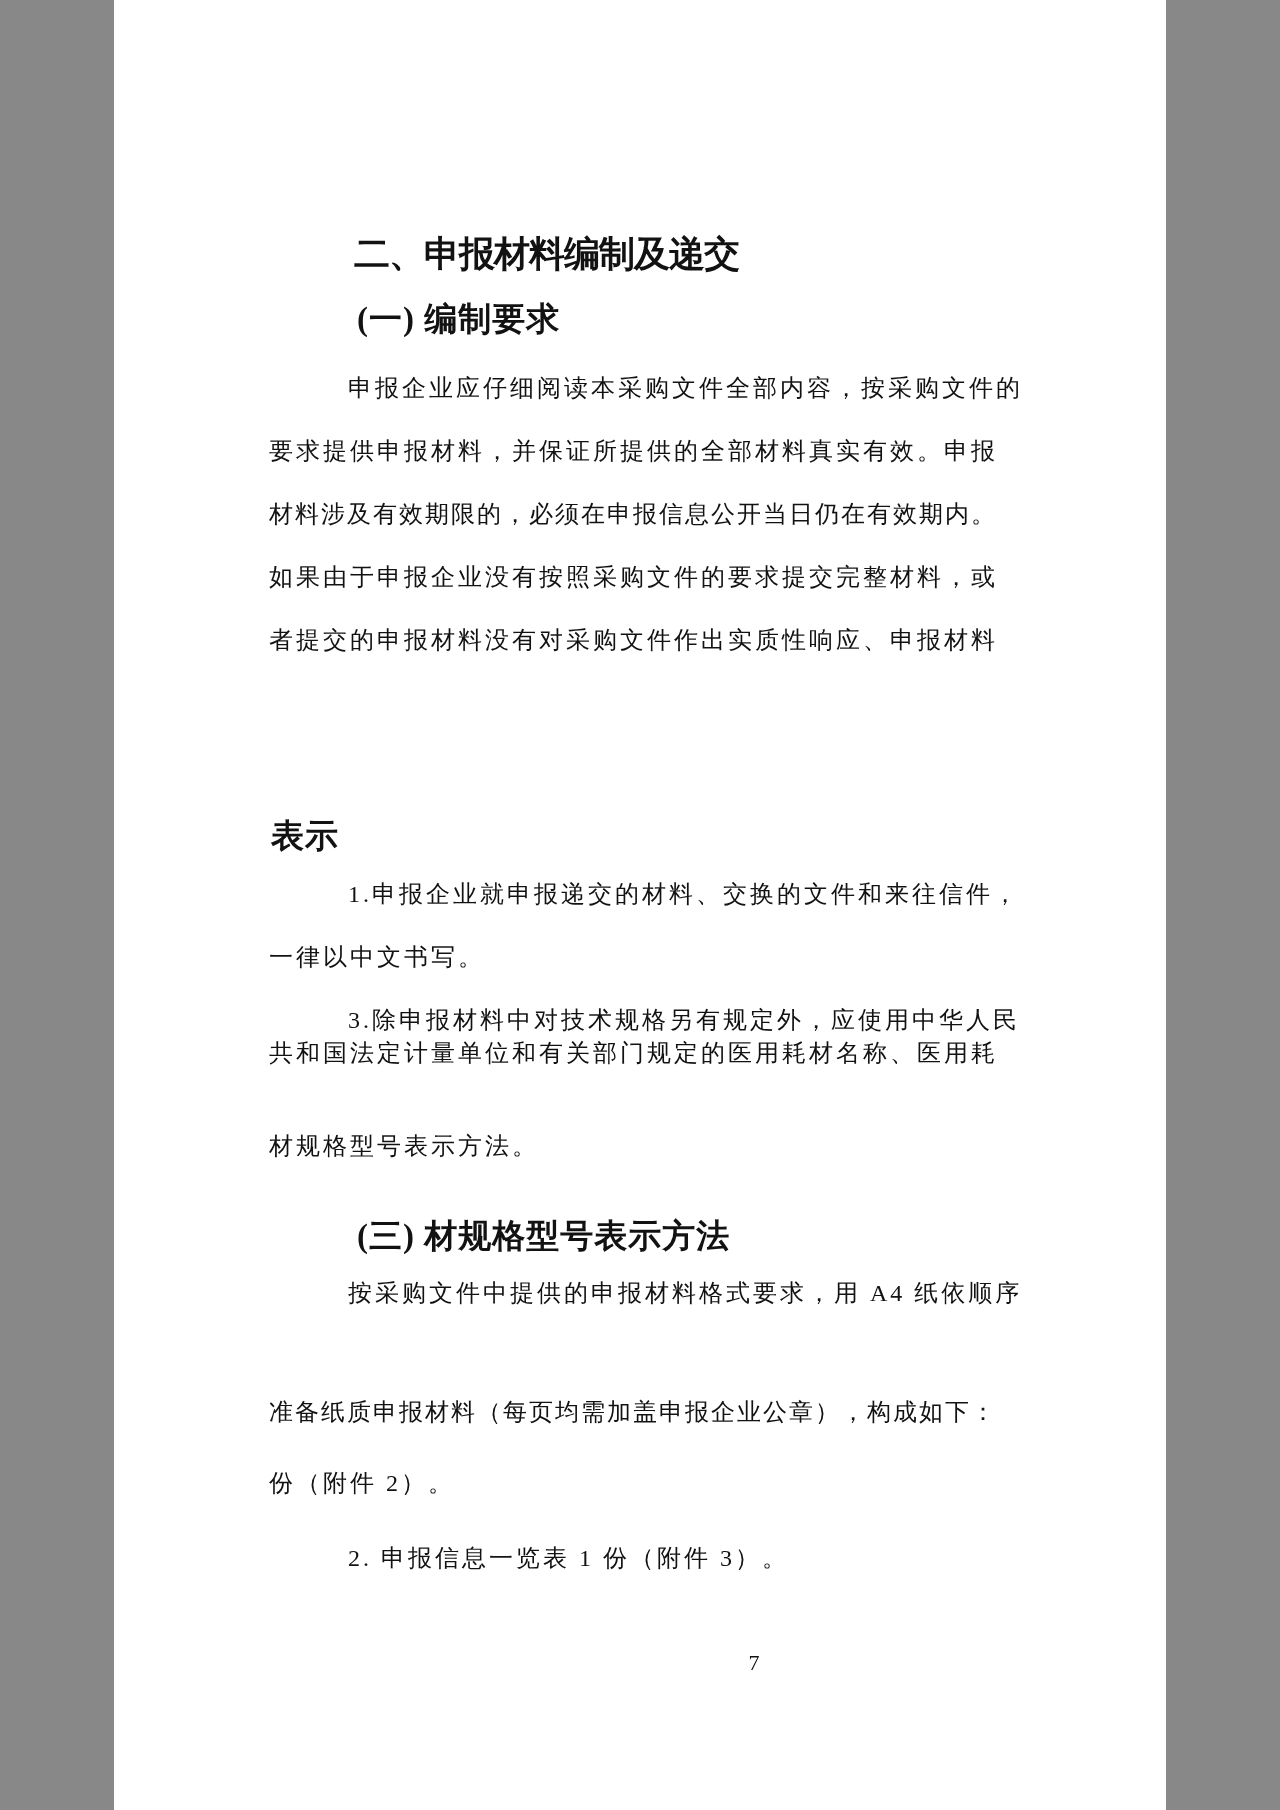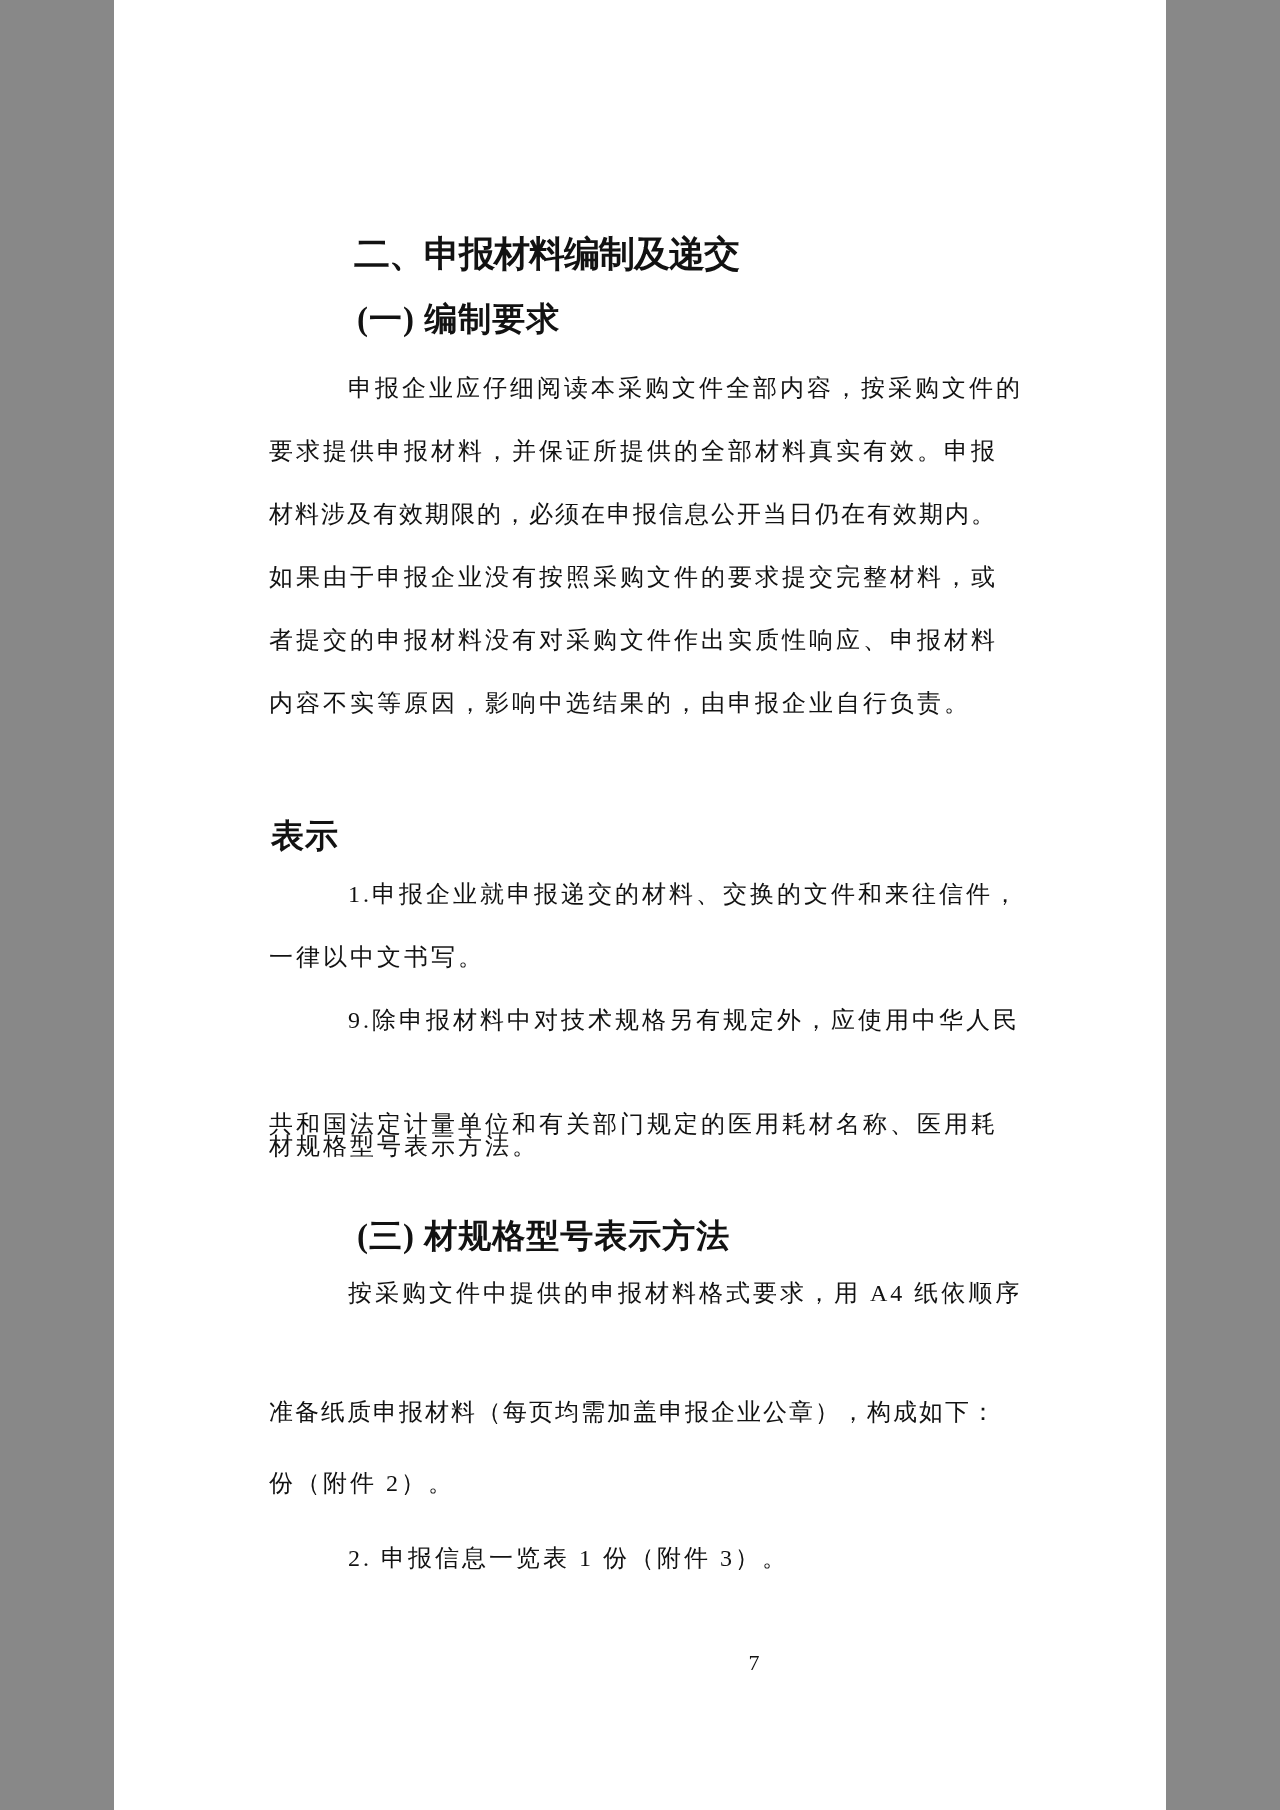--- a/index.html
+++ b/index.html
@@ -52,28 +52,27 @@
 
   <div class="line h-main" style="top:236px;">二、申报材料编制及递交</div>
 
   <div class="line h-sub" style="top:303px;left:243px;">(一) 编制要求</div>
 
   <div class="line indent" style="top:376px;">申报企业应仔细阅读本采购文件全部内容，按采购文件的</div>
   <div class="line flush" style="top:439px;">要求提供申报材料，并保证所提供的全部材料真实有效。申报</div>
   <div class="line flush tight" style="top:502px;">材料涉及有效期限的，必须在申报信息公开当日仍在有效期内。</div>
   <div class="line flush" style="top:565px;">如果由于申报企业没有按照采购文件的要求提交完整材料，或</div>
   <div class="line flush" style="top:628px;">者提交的申报材料没有对采购文件作出实质性响应、申报材料</div>
-  <div class="line flush" style="top:691px;">内容不实等原因，影响中选结果的，由申报企业自行负责。</div>
 
   <div class="line h-sub" style="top:820px;left:157px;">表示</div>
 
   <div class="line indent" style="top:882px;">1.申报企业就申报递交的材料、交换的文件和来往信件，</div>
   <div class="line flush" style="top:945px;">一律以中文书写。</div>
-  <div class="line indent" style="top:1008px;">9.除申报材料中对技术规格另有规定外，应使用中华人民</div>
-  <div class="line flush" style="top:1112px;">共和国法定计量单位和有关部门规定的医用耗材名称、医用耗</div>
+  <div class="line indent" style="top:1008px;">3.除申报材料中对技术规格另有规定外，应使用中华人民</div>
+  <div class="line flush" style="top:1041px;">共和国法定计量单位和有关部门规定的医用耗材名称、医用耗</div>
   <div class="line flush" style="top:1134px;">材规格型号表示方法。</div>
 
   <div class="line h-sub" style="top:1220px;left:243px;">(三) 材规格型号表示方法</div>
 
   <div class="line indent" style="top:1281px;">按采购文件中提供的申报材料格式要求，用 A4 纸依顺序</div>
   <div class="line flush tight" style="top:1400px;text-align:center;">准备纸质申报材料（每页均需加盖申报企业公章），构成如下：</div>
   <div class="line flush" style="top:1471px;">份（附件 2）。</div>
   <div class="line indent" style="top:1546px;">2. 申报信息一览表 1 份（附件 3）。</div>
 
   <div class="page-num" style="top:1652px;">7</div>

